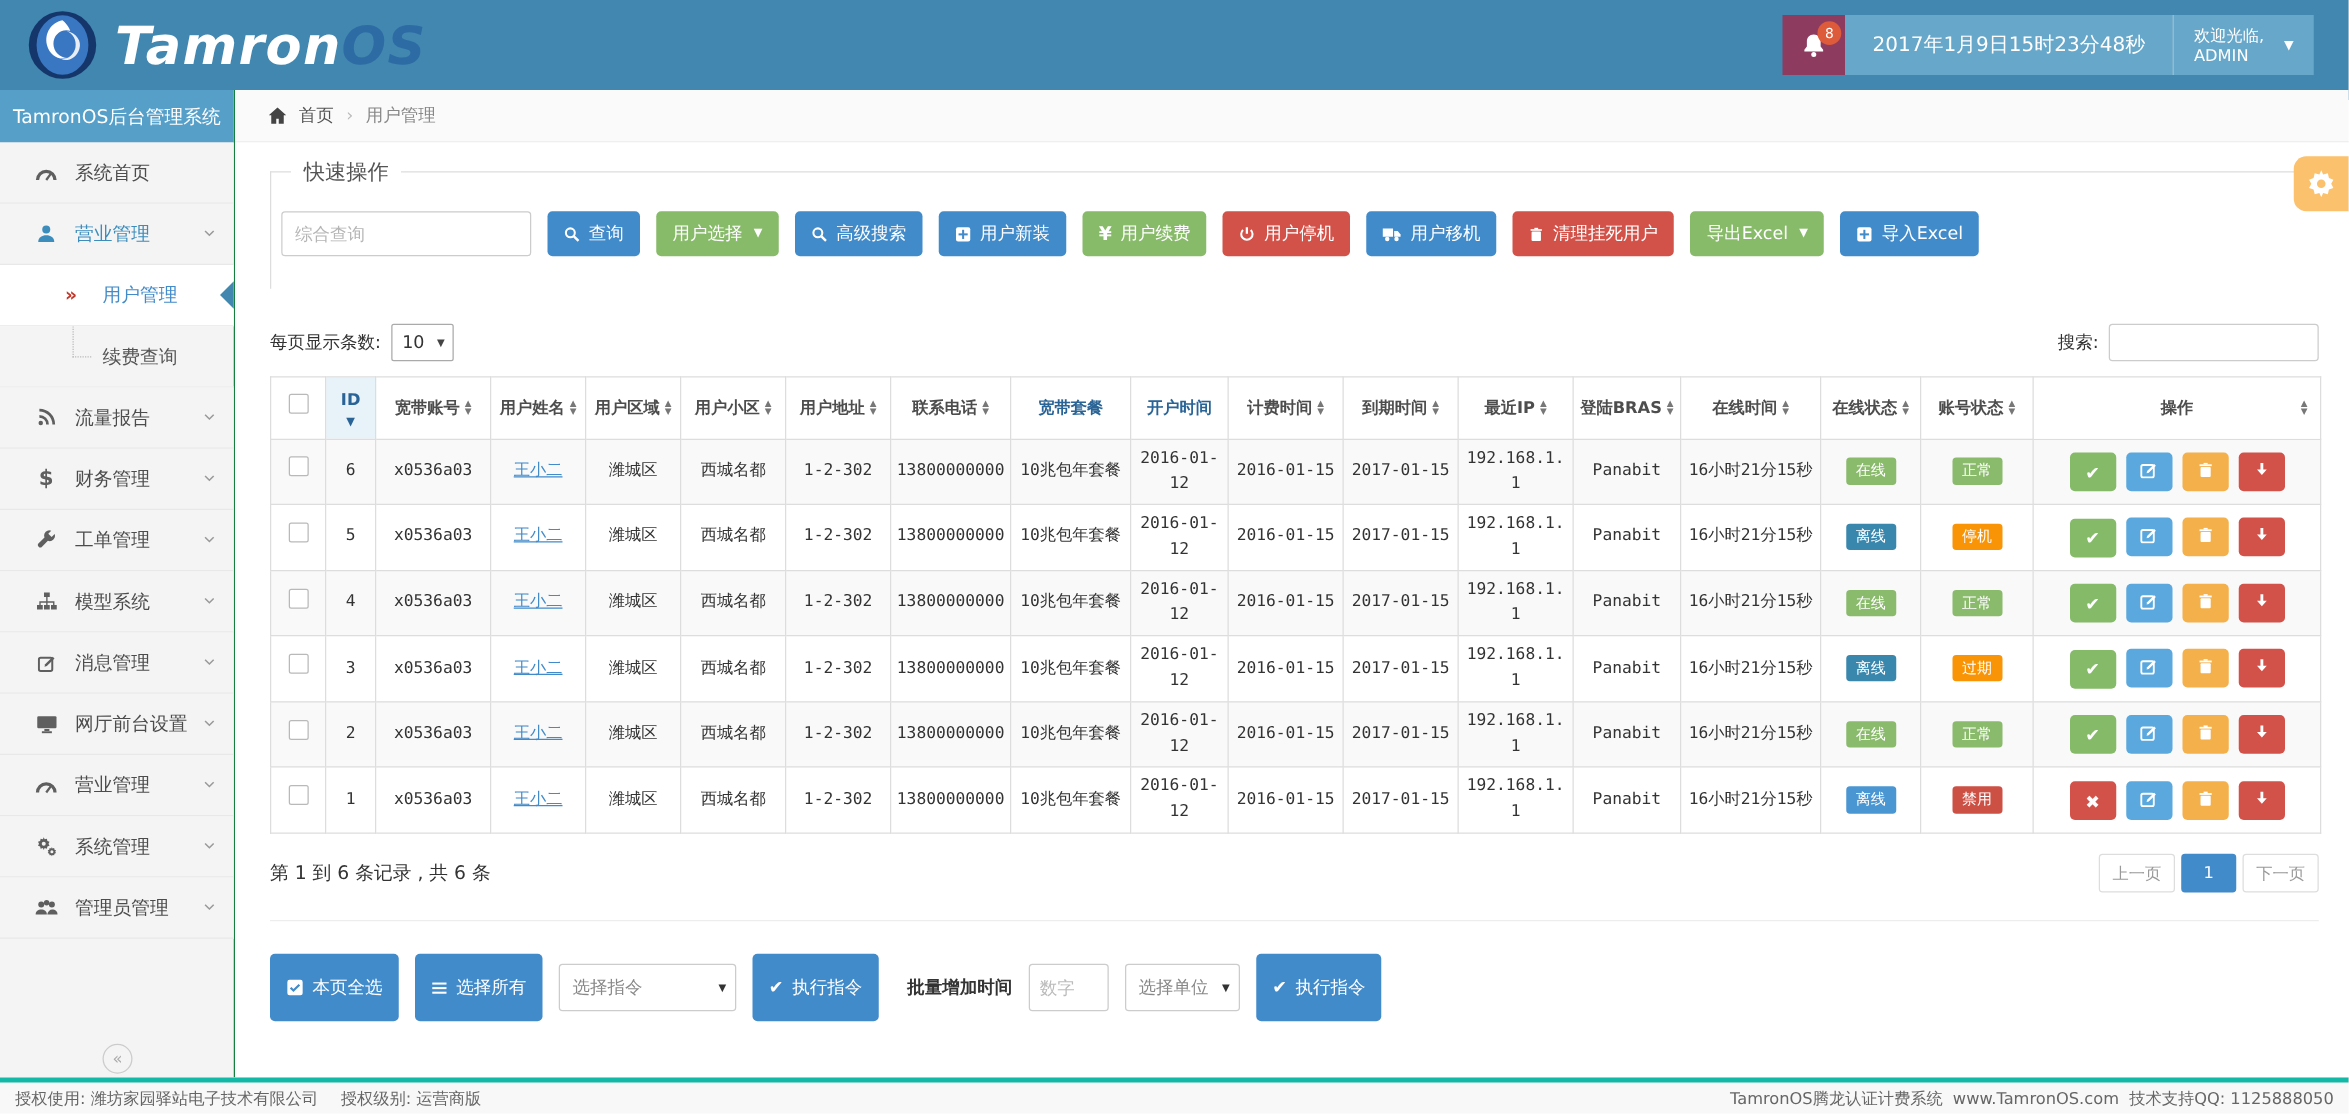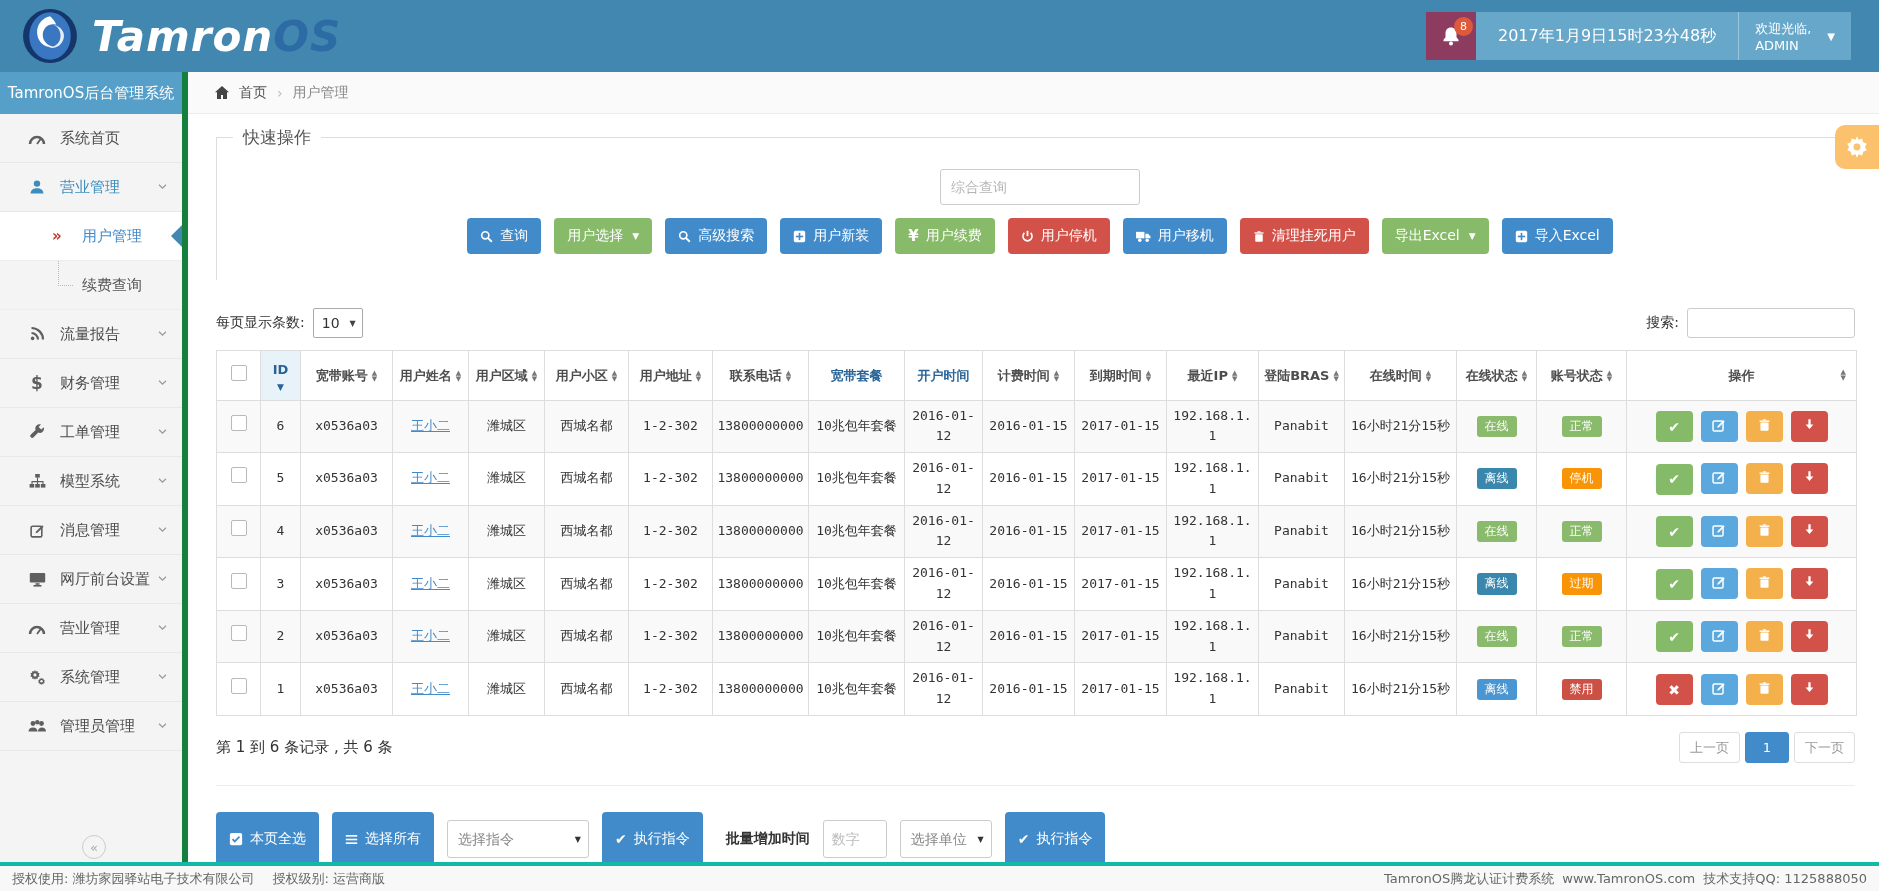--- a/index.html
+++ b/index.html
@@ -14,21 +14,21 @@
   .logo-text { font-size:42px; font-weight:bold; font-style:italic; letter-spacing:1px; }
   .logo-text .p1 { color:#fff; }
   .logo-text .p2 { color:#2d6ba5; }
   .header-right { position:absolute; right:28px; top:12px; height:48px; display:flex; }
   .bell-block { width:50px; background:#8d3c60; display:flex; align-items:center; justify-content:center; position:relative; cursor:pointer; }
   .bell-badge { position:absolute; top:5px; right:3px; min-width:19px; height:19px; border-radius:50%; background:#dd5a3a; color:#fff; font-size:11px; display:flex; align-items:center; justify-content:center; }
   .date-block { background:#67a7ca; color:#fff; font-size:16px; display:flex; align-items:center; padding:0 22px; }
   .welcome-block { background:#67a7ca; border-left:1px solid #9cc4da; color:#fff; font-size:13px; display:flex; align-items:center; gap:16px; padding:0 16px; cursor:pointer; }
   .welcome-block .caret { font-size:10px; }
   
-  .sidebar { position:absolute; top:72px; left:0; width:188px; bottom:29px; background:#f4f4f4; border-right:6px solid #15803d; }
+  .sidebar { position:absolute; top:72px; left:0; width:188px; bottom:29px; background:#f4f4f4; border-right:1px solid #15803d; }
   .sidebar-title { height:42px; background:#559fc9; color:#fff; font-size:15px; display:flex; align-items:center; justify-content:center; }
   .menu-item { height:49px; display:flex; align-items:center; padding:0 14px 0 26px; border-bottom:1px solid #e8e8e8; font-size:15px; color:#4c4c4c; cursor:pointer; position:relative; background:#f4f4f4; }
   .menu-item .mi-icon { width:22px; margin-right:12px; color:#5f5f5f; display:flex; justify-content:center; }
   .menu-item .mi-label { flex:1; }
   .menu-item .mi-chevron { color:#999; }
   .menu-item.open .mi-icon, .menu-item.open .mi-label { color:#3c8dbc; }
   .submenu { position:relative; }
   .submenu:before { content:""; position:absolute; left:58px; top:0; bottom:24px; border-left:1px dotted #b9b9b9; }
   .submenu-item { height:49px; display:flex; align-items:center; padding-left:82px; font-size:15px; color:#555; border-bottom:1px solid #ededed; cursor:pointer; position:relative; }
   .submenu-item .dash { position:absolute; left:58px; top:50%; width:15px; border-top:1px dotted #b9b9b9; }
@@ -38,21 +38,21 @@
   .collapse-btn { position:absolute; left:82px; top:763px; width:24px; height:24px; border:1px solid #ccc; border-radius:50%; color:#aaa; font-size:13px; display:flex; align-items:center; justify-content:center; cursor:pointer; background:#f4f4f4; }
   
   .breadcrumb { position:absolute; top:72px; left:188px; right:0; height:42px; background:#fafafa; border-bottom:1px solid #ececec; display:flex; align-items:center; padding-left:26px; font-size:14px; color:#555; }
   .breadcrumb .bc-sep { margin:0 10px; color:#bbb; }
   .breadcrumb .bc-current { color:#888; }
   .breadcrumb .home-ico { color:#444; margin-right:9px; display:flex; }
   
   .content { position:absolute; top:114px; left:188px; right:0; bottom:29px; background:#fff; padding:12px 24px 0 28px; overflow:hidden; }
   fieldset.qops { border:1px solid #ddd; border-right:none; border-bottom:none; padding:14px 0 26px 8px; }
   fieldset.qops legend { font-size:17px; color:#555; padding:0 10px; margin-left:8px; }
-  .qops-row { display:flex; align-items:center; gap:13px; margin-top:6px; flex-wrap:nowrap;flex-direction:column; }
+  .qops-row { display:flex; align-items:center; gap:13px; margin-top:6px; flex-wrap:nowrap; }
   .qops-row input.search { width:200px; height:36px; border:1px solid #ccc; border-radius:3px; padding:0 10px; font-size:14px; color:#333; }
   .qops-row input.search::placeholder { color:#b5b5b5; }
   .btn { height:36px; border:none; border-radius:4px; color:#fff; font-size:14px; padding:0 13px; display:inline-flex; align-items:center; gap:7px; cursor:pointer; white-space:nowrap; font-family:inherit; }
   .btn .bicon { display:flex; align-items:center; }
   .btn .caret { font-size:9px; margin-left:2px; }
   .btn-blue { background:#428bca; }
   .btn-green { background:#87ba69; }
   .btn-red { background:#d2524a; }
   
   .gear-tab { position:absolute; right:0; top:125px; width:44px; height:44px; background:#fbc16c; border-radius:10px 0 0 10px; display:flex; align-items:center; justify-content:center; color:#fff; cursor:pointer; }

